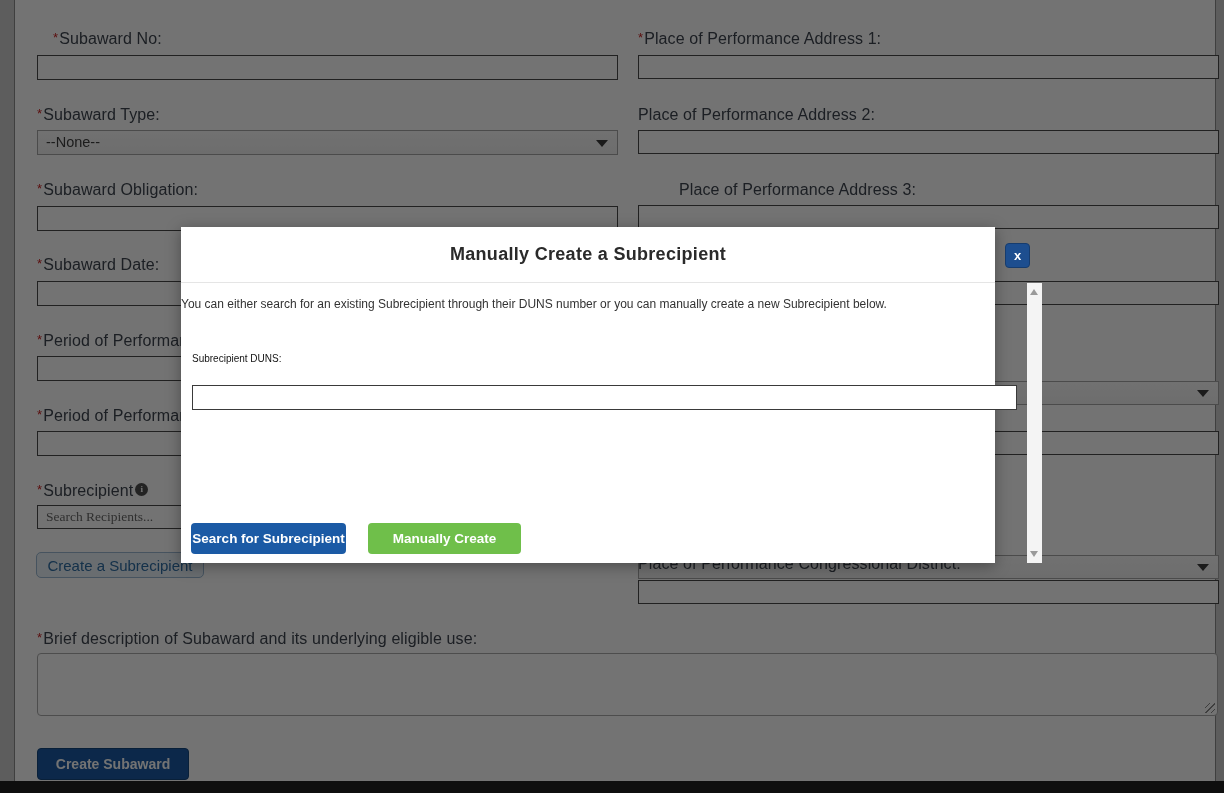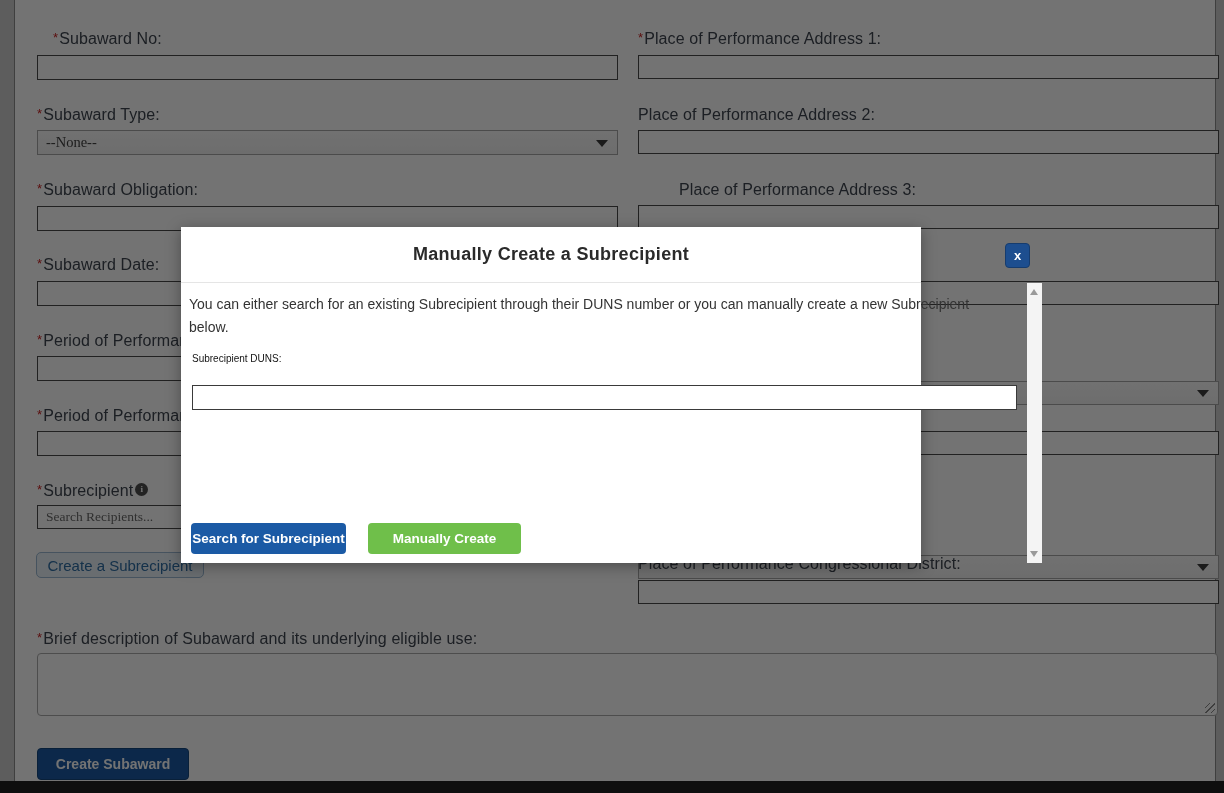--- a/index.html
+++ b/index.html
@@ -13,21 +13,21 @@
            border-left:1px solid #8c8c8c; border-right:1px solid #8c8c8c; }
   .bottom-strip { position:absolute; left:0; top:781px; width:1224px; height:12px; background:#1f1f1f; }
 
   .f { position:absolute; }
   .lbl { font-size:16px; color:#3f4650; letter-spacing:.1px; white-space:nowrap; }
   .req { color:#ca2222; font-size:13px; vertical-align:2px; margin-right:1px; }
   .ti { width:100%; height:25px; border:1px solid #4a4a4a; background:#fff; font-size:14px;
         padding:2px 6px; font-family:"Liberation Sans", sans-serif; border-radius:0; outline:none; }
   .sel { position:relative; width:100%; height:25px; border:1px solid #a6a6a6;
          background:linear-gradient(#fbfbfb,#f1f1f1); }
-  .sel .val { font-family:Liberation Serif, serif; font-size:14.5px; color:#3f3f3f;
+  .sel .val { font-family:Liberation Sans, sans-serif; font-size:14.5px; color:#3f3f3f;
               line-height:23px; padding-left:8px; }
   .caret { position:absolute; right:9px; top:9px; width:0; height:0;
            border-left:6px solid transparent; border-right:6px solid transparent;
            border-top:7px solid #3c3c3c; }
   .search-ti { width:100%; height:24px; border:1px solid #4a4a4a; background:#fff;
                font-family:"Liberation Serif", serif; font-size:13.5px; color:#444;
                padding:2px 8px; outline:none; }
   .search-ti::placeholder { color:#6a6a6a; opacity:1; }
   .info-icon { display:inline-block; width:13px; height:13px; border-radius:50%;
                background:#4e4e4e; color:#fff; font-size:9px; font-weight:bold;
@@ -41,29 +41,29 @@
               font-family:"Liberation Sans", sans-serif; }
   .txtarea { position:absolute; border:1px solid #ababab; border-radius:4px; background:#fff; }
   .resize-handle { position:absolute; right:2px; bottom:2px; width:10px; height:10px;
         background:repeating-linear-gradient(135deg, transparent 0 3px, #8a8a8a 3px 4px); }
 
   
   .overlay { position:absolute; left:0; top:0; width:1224px; height:793px;
              background:rgba(0,0,0,0.55); z-index:10; }
 
   
-  .modal { position:absolute; left:181px; top:227px; width:740px; height:336px; background:#fff;
+  .modal { position:absolute; left:181px; top:227px; width:814px; height:336px; background:#fff;
            z-index:20; box-shadow:0 3px 14px rgba(0,0,0,0.35); }
   .modal-title { position:absolute; left:0; top:0; width:100%; height:55px; line-height:55px;
                  text-align:center; font-size:18px; font-weight:600; color:#2a2a2a; letter-spacing:.3px; }
   .modal-close { position:absolute; left:824px; top:16px; width:25px; height:25px; background:#1d4e8f;
                  border:1px solid #163c6e; border-radius:4px; color:#fff; font-size:13px; font-weight:bold;
                  line-height:23px; text-align:center; cursor:pointer; }
   .modal-divider { position:absolute; left:0; top:55px; width:100%; height:1px; background:#e5e5e5; }
-  .modal-bodytext { position:absolute; left:8px; top:66px; width:818px; font-size:14px;
+  .modal-bodytext { position:absolute; left:0; top:66px; width:818px; font-size:12px;
                     line-height:23px; color:#333; }
   .duns-label { position:absolute; left:11px; top:126px; font-size:10px; color:#141414;text-align:right; }
   .duns-input { position:absolute; left:11px; top:158px; width:825px; height:25px;
                 border:1px solid #3a3a3a; background:#fff; font-size:14px; padding:2px 6px;
                 outline:none; font-family:"Liberation Sans", sans-serif; }
   .btn-search { position:absolute; left:10px; top:296px; width:155px; height:31px; background:#1b5aa5;
                 border:none; border-radius:4px; color:#fff; font-size:13.5px; font-weight:bold; cursor:pointer;
                 font-family:"Liberation Sans", sans-serif; }
   .btn-manual { position:absolute; left:187px; top:296px; width:153px; height:31px; background:#6fbf4a;
                 border:none; border-radius:4px; color:#fff; font-size:13.5px; font-weight:bold; cursor:pointer;

